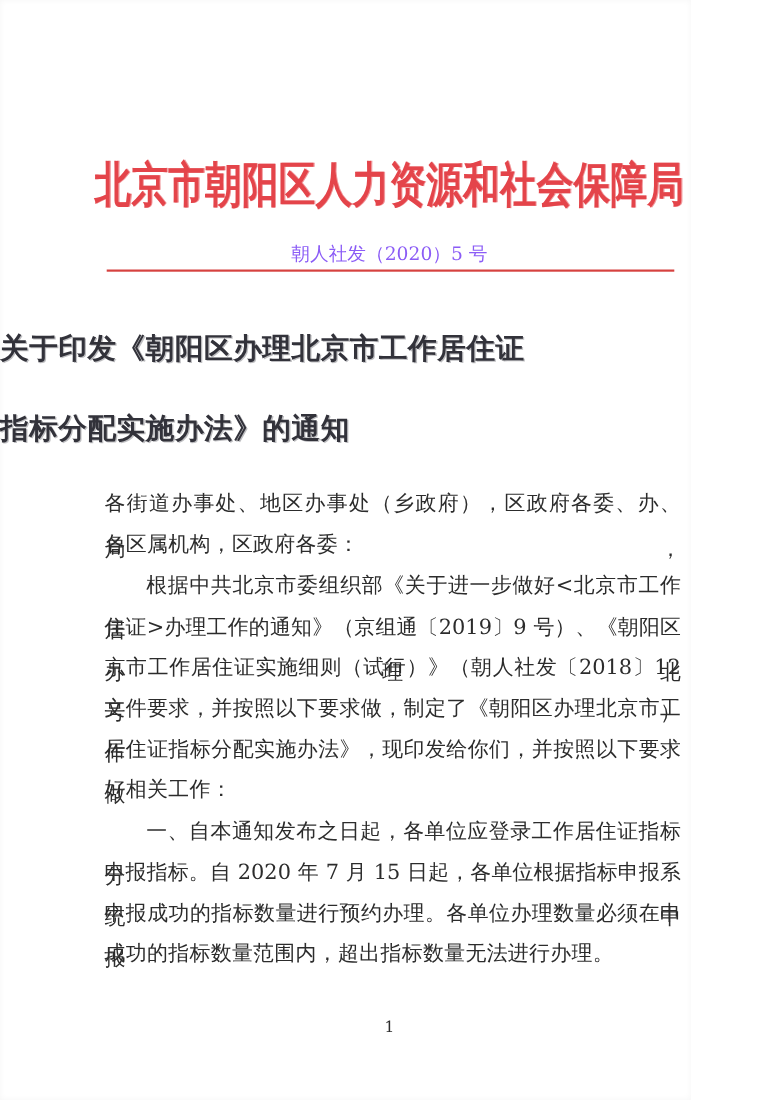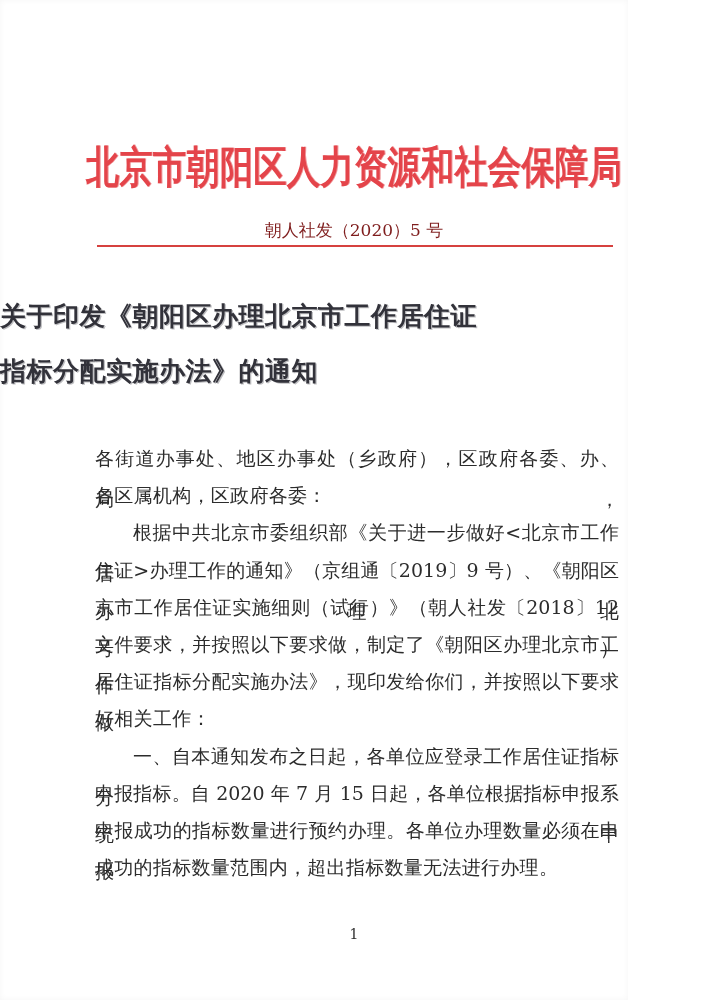--- a/index.html
+++ b/index.html
@@ -32,21 +32,21 @@
     text-shadow: 1px 0 0 rgba(228,68,74,0.55);
     white-space: nowrap;
   }
   .doc-number {
     position: absolute;
     top: 219px;
     left: 0;
     width: 708px;
     text-align: center;
     font-size: 17px;
-    color: #7f1d1d;
+    color: #8b5cf6;
     white-space: nowrap;
   }
   .red-divider {
     position: absolute;
     top: 245px;
     left: 97px;
     width: 516px;
     height: 2px;
     background: #d6413f;
   }
@@ -57,21 +57,21 @@
     width: 708px;
     text-align: left;
     font-size: 26px;
     font-weight: bold;
     color: #32323a;
     letter-spacing: 0.5px;
     text-shadow: 1.2px 1.2px 0 rgba(40,40,50,0.30);
     white-space: nowrap;
   }
   .doc-title.l1 { top: 299px; }
-  .doc-title.l2 { top: 354px; }
+  .doc-title.l2 { top: 372px; }
   
   .body-block {
     position: absolute;
     top: 438px;
     left: 95px;
     width: 524px;
     color: #2c2c2c;
     font-size: 19px;
   }
   .bline {

